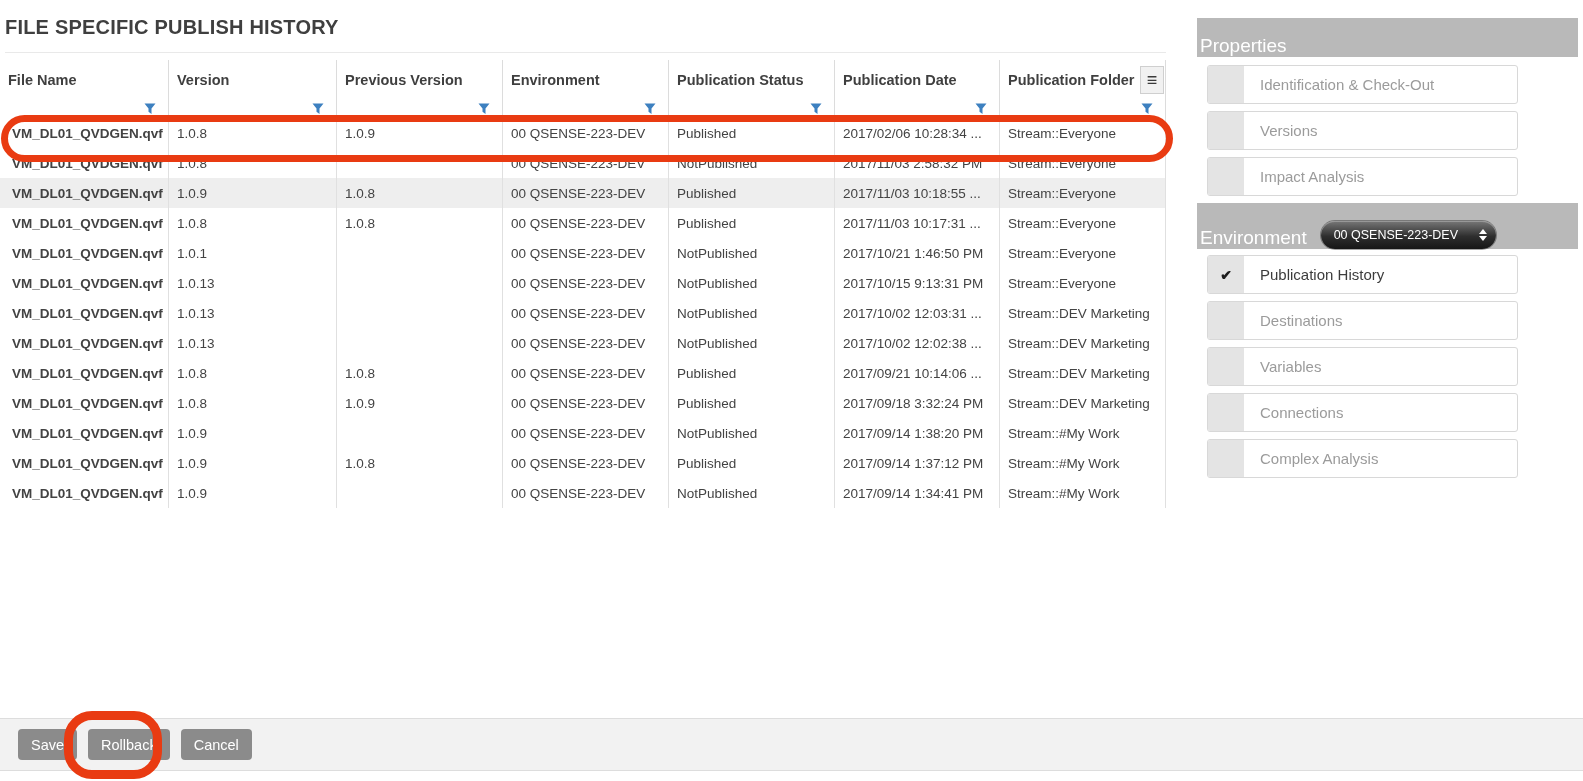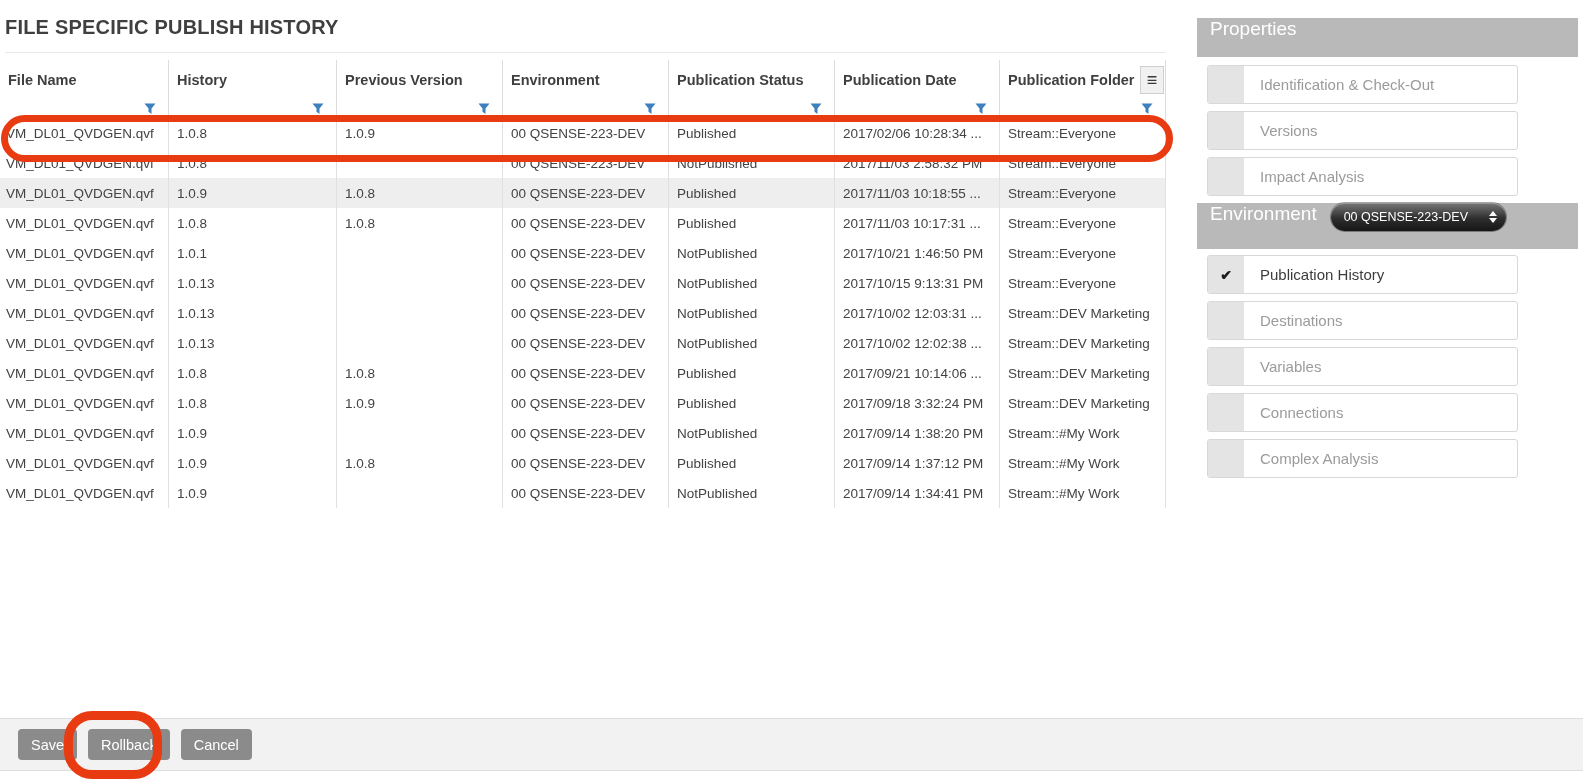--- a/index.html
+++ b/index.html
@@ -41,27 +41,27 @@
   .tr{
     display:grid;grid-template-columns:168px 168px 166px 166px 166px 165px 167px;
     height:30px;
   }
   .tr.highlighted{background:#eeeeee;}
   .td{
     box-sizing:border-box;border-left:1px solid #e0e0e0;
     font-size:13.5px;color:#434343;
     display:flex;align-items:center;padding-left:8px;white-space:nowrap;overflow:hidden;
   }
-  .td:first-child{border-left:none;padding-left:6px;}
+  .td:first-child{border-left:none;padding-left:12px;font-weight:bold;}
   .td:last-child{border-right:1px solid #e0e0e0;}
   
   .sidebar{position:absolute;left:1197px;top:18px;width:381px;}
   .side-header{
     height:39px;background:#b9b9b9;color:#ffffff;
-    font-size:19px;display:flex;align-items:flex-start;padding-left:13px;
+    font-size:19px;display:flex;align-items:flex-end;padding-left:3px;
     box-sizing:border-box;margin-bottom:8px;
   }
   .env-header{height:46px;margin-top:1px;margin-bottom:6px;}
   .side-item{
     height:39px;box-sizing:border-box;margin:0 0 7px 10px;width:311px;
     background:#ffffff;border:1px solid #d8d8d8;border-radius:3px;
     display:flex;align-items:stretch;overflow:hidden;
   }
   .side-check{
     width:36px;flex:0 0 36px;background:#e4e4e4;
@@ -112,21 +112,21 @@
   <div class="thead">
     <div class="th">
       <span class="th-label">File Name</span>
       <span class="filter">
         <svg width="12" height="12" viewBox="0 0 12 12">
             <path d="M0.5,0.5 h11 l-4,5 v5.5 l-3,-2.2 v-3.3 z" fill="#3d80c0"></path>
           </svg>
       </span>
     </div>
     <div class="th">
-      <span class="th-label">History</span>
+      <span class="th-label">Version</span>
       <span class="filter">
         <svg width="12" height="12" viewBox="0 0 12 12">
             <path d="M0.5,0.5 h11 l-4,5 v5.5 l-3,-2.2 v-3.3 z" fill="#3d80c0"></path>
           </svg>
       </span>
     </div>
     <div class="th">
       <span class="th-label">Previous Version</span>
       <span class="filter">
         <svg width="12" height="12" viewBox="0 0 12 12">

